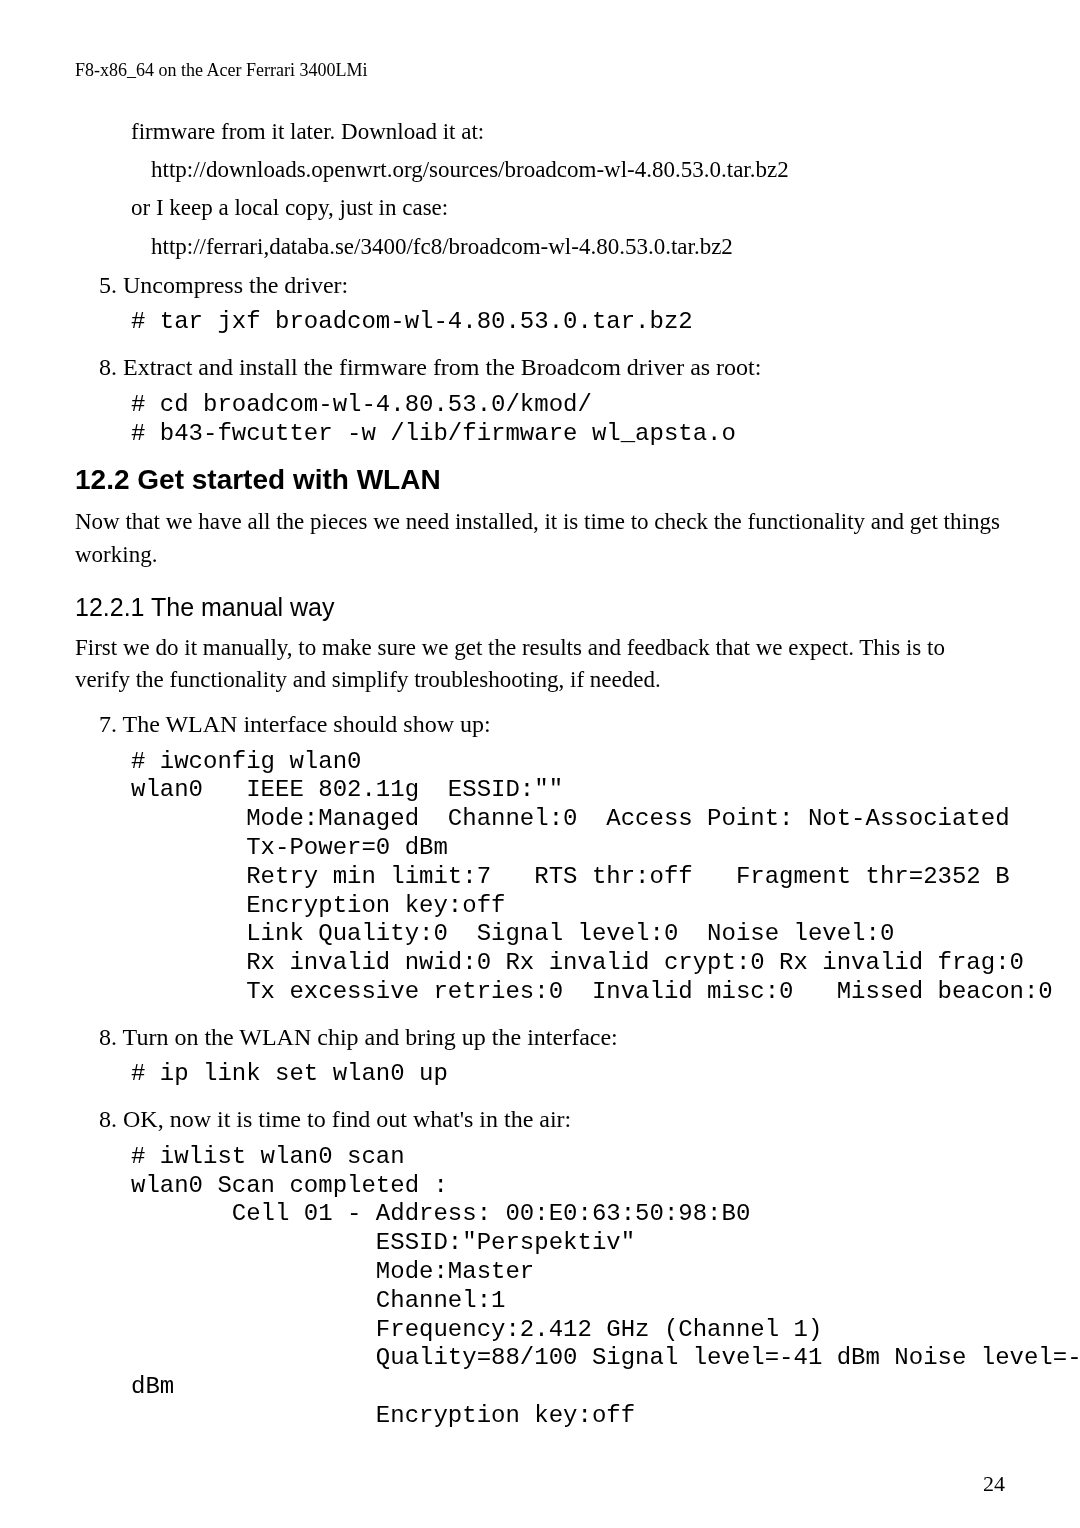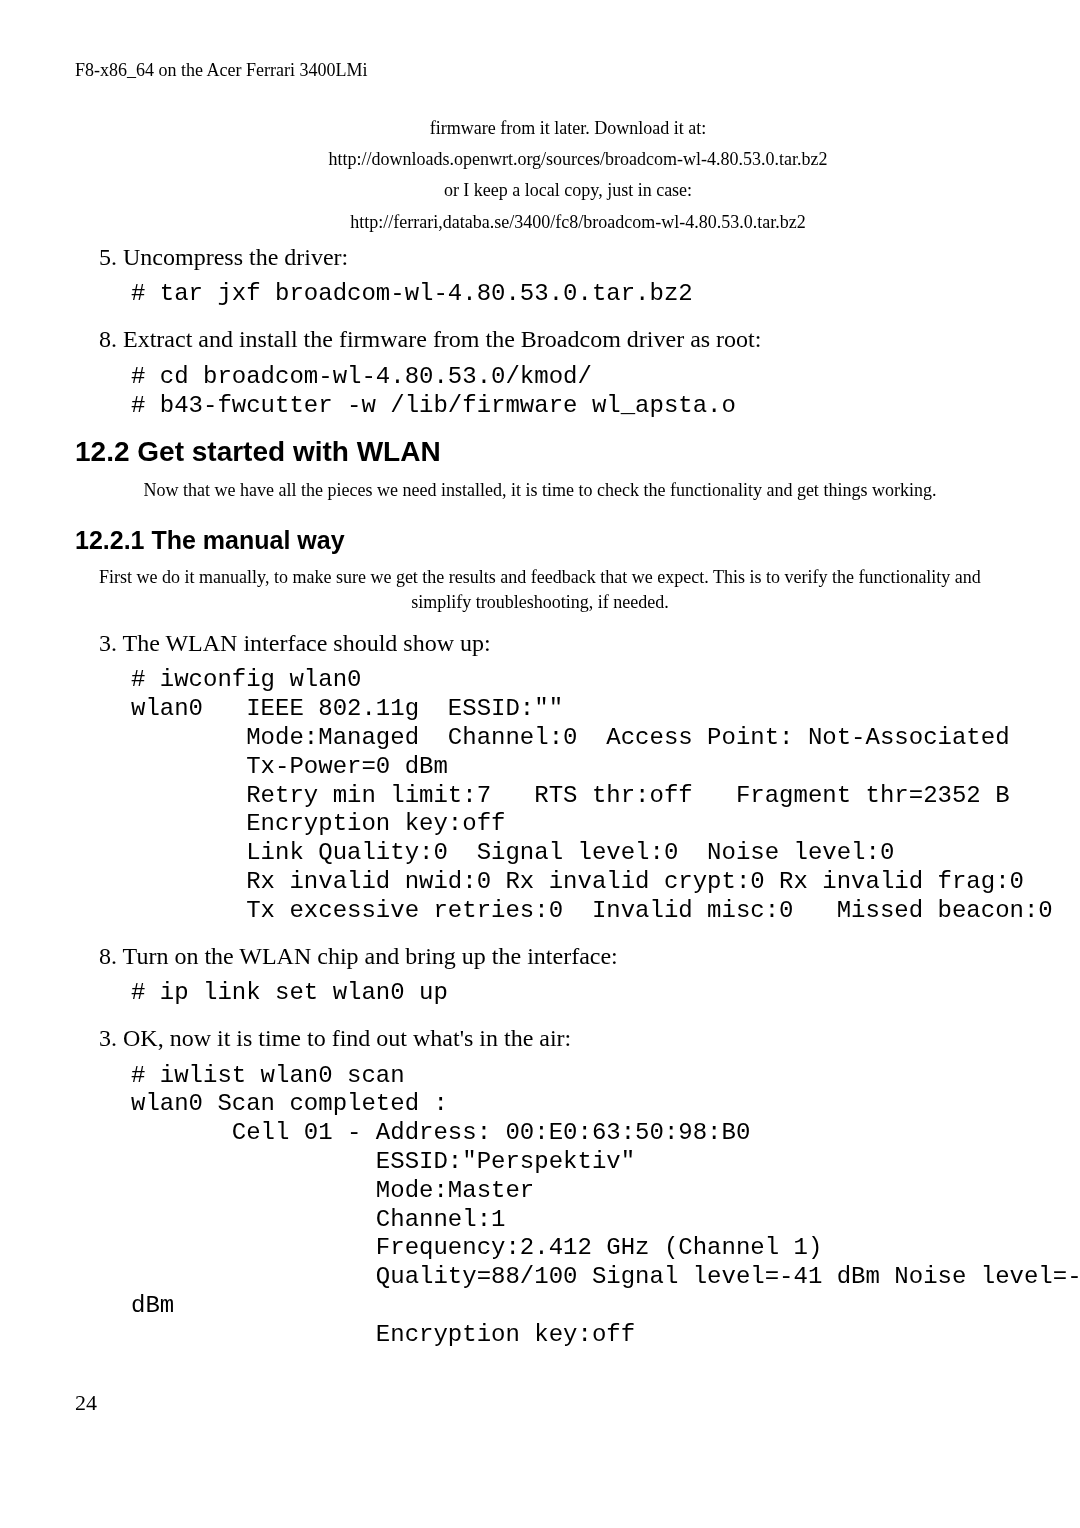--- a/index.html
+++ b/index.html
@@ -12,24 +12,23 @@
       background: #fff;
       color: #000;
       width: 1080px;
       padding: 60px 75px 70px 75px;
     }
     .header {
       font-size: 18px;
       margin-bottom: 35px;
     }
     .body-text {
-      font-size: 18px;
+      font-size: 23px;
       margin-bottom: 6px;
       line-height: 1.4;
-      text-align: center;
     }
     .indent-1 {
       margin-left: 56px;
     }
     .indent-2 {
       margin-left: 76px;
     }
     .list-item {
       font-size: 24px;
       margin-bottom: 6px;
@@ -49,29 +48,29 @@
     .h2 {
       font-family: Verdana, Geneva, sans-serif;
       font-size: 28px;
       font-weight: bold;
       margin-top: 16px;
       margin-bottom: 10px;
     }
     .h3 {
       font-family: Verdana, Geneva, sans-serif;
       font-size: 25px;
-      font-weight: bold;
+      font-weight: normal;
       margin-top: 22px;
       margin-bottom: 10px;
     }
     .spacer-sm {
       height: 6px;
     }
     .page-number {
-      text-align: left;
+      text-align: right;
       font-size: 22px;
       margin-top: 40px;
     }
   </style>
 </head>
 <body>
 
 <div class="header">F8-x86_64 on the Acer Ferrari 3400LMi</div>
 
 <div class="body-text indent-1">firmware from it later. Download it at:</div>
@@ -86,35 +85,35 @@
 <div class="code-block"># cd broadcom-wl-4.80.53.0/kmod/
 # b43-fwcutter -w /lib/firmware wl_apsta.o</div>
 
 <div class="h2"> 12.2 Get started with WLAN</div>
 <div class="body-text">Now that we have all the pieces we need installed, it is time to check the functionality and get things working.</div>
 
 <div class="h3"> 12.2.1 The manual way</div>
 <div class="body-text">First we do it manually, to make sure we get the results and feedback that we expect. This is to verify the functionality and simplify troubleshooting, if needed.</div>
 
 <div class="spacer-sm"></div>
-<div class="list-item">3.  The WLAN interface should show up:</div>
+<div class="list-item">7.  The WLAN interface should show up:</div>
 <div class="code-block"># iwconfig wlan0
 wlan0   IEEE 802.11g  ESSID:""
         Mode:Managed  Channel:0  Access Point: Not-Associated
         Tx-Power=0 dBm
         Retry min limit:7   RTS thr:off   Fragment thr=2352 B
         Encryption key:off
         Link Quality:0  Signal level:0  Noise level:0
         Rx invalid nwid:0 Rx invalid crypt:0 Rx invalid frag:0
         Tx excessive retries:0  Invalid misc:0   Missed beacon:0</div>
 
 <div class="list-item">8.  Turn on the WLAN chip and bring up the interface:</div>
 <div class="code-block"># ip link set wlan0 up</div>
 
-<div class="list-item">3.  OK, now it is time to find out what's in the air:</div>
+<div class="list-item">8.  OK, now it is time to find out what's in the air:</div>
 <div class="code-block"># iwlist wlan0 scan
 wlan0 Scan completed :
        Cell 01 - Address: 00:E0:63:50:98:B0
                  ESSID:"Perspektiv"
                  Mode:Master
                  Channel:1
                  Frequency:2.412 GHz (Channel 1)
                  Quality=88/100 Signal level=-41 dBm Noise level=-71
 dBm
                  Encryption key:off</div>

